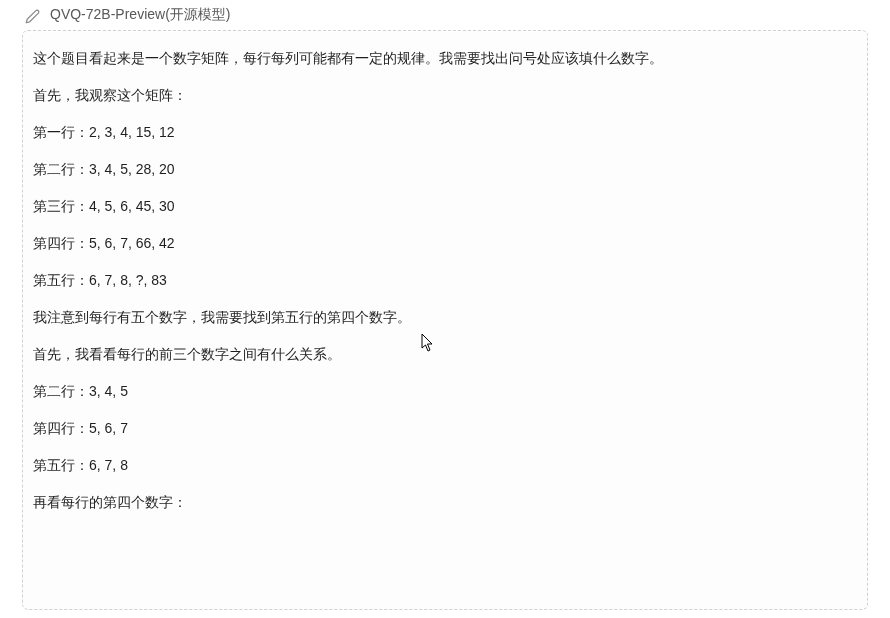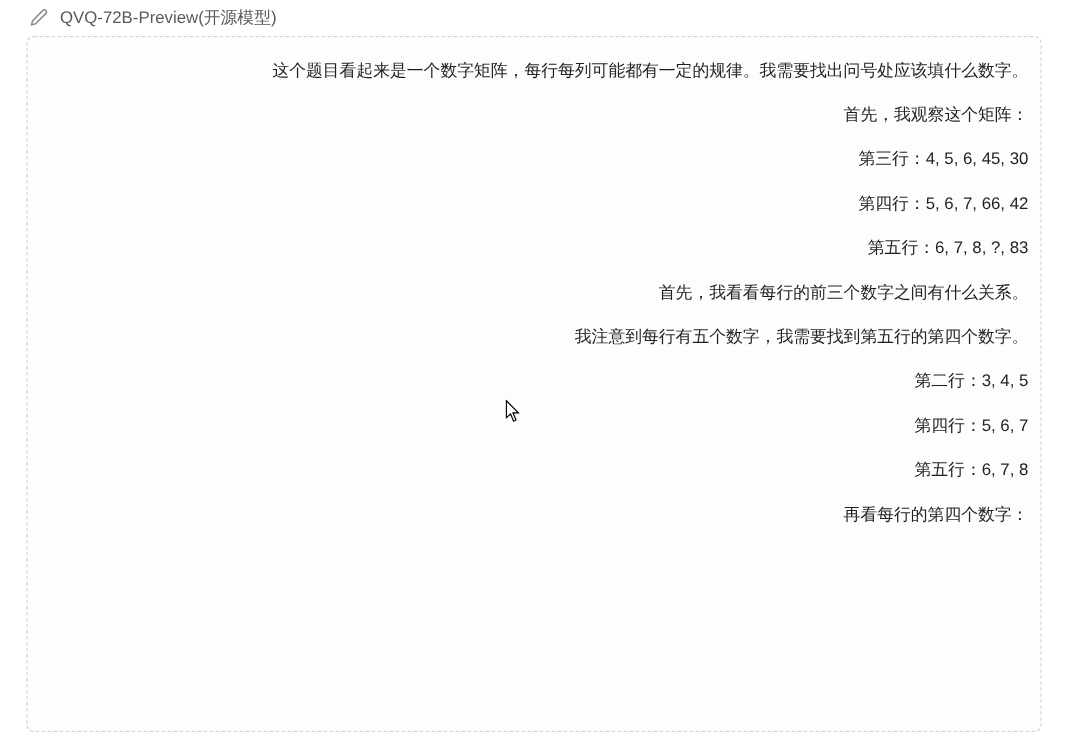--- a/index.html
+++ b/index.html
@@ -10,21 +10,21 @@
     body {
       font-family: -apple-system, BlinkMacSystemFont, "Segoe UI", "PingFang SC", "Microsoft YaHei", sans-serif;
       background: #ffffff;
       width: 890px;
       height: 618px;
       overflow: hidden;
       position: relative;
     }
     .header {
       display: flex;
-      align-items: flex-start;
+      align-items: flex-end;
       padding: 6px 24px;
       gap: 10px;
     }
     .edit-icon {
       width: 16px;
       height: 16px;
       color: #8a8a8a;
       display: flex;
       align-items: center;
       justify-content: center;
@@ -49,21 +49,20 @@
       height: 580px;
       overflow: hidden;
     }
     .content-text {
       font-size: 14px;
       line-height: 1.5;
       color: #1f1f1f;
     }
     .content-text p {
       margin-bottom: 16px;
-      text-align: right;
     }
     .cursor {
       position: absolute;
       left: 421px;
       top: 333px;
       width: 14px;
       height: 20px;
       pointer-events: none;
       z-index: 1000;
     }
@@ -82,25 +81,27 @@
     </svg>
   </span>
   <span class="model-title">QVQ-72B-Preview(开源模型)</span>
 </div>
 
 <div class="content-wrapper">
   <div class="content-box">
     <div class="content-text">
       <p>这个题目看起来是一个数字矩阵，每行每列可能都有一定的规律。我需要找出问号处应该填什么数字。</p>
       <p>首先，我观察这个矩阵：</p>
+      <p>第一行：2, 3, 4, 15, 12</p>
+      <p>第二行：3, 4, 5, 28, 20</p>
       <p>第三行：4, 5, 6, 45, 30</p>
       <p>第四行：5, 6, 7, 66, 42</p>
       <p>第五行：6, 7, 8, ?, 83</p>
+      <p>我注意到每行有五个数字，我需要找到第五行的第四个数字。</p>
       <p>首先，我看看每行的前三个数字之间有什么关系。</p>
-      <p>我注意到每行有五个数字，我需要找到第五行的第四个数字。</p>
       <p>第二行：3, 4, 5</p>
       <p>第四行：5, 6, 7</p>
       <p>第五行：6, 7, 8</p>
       <p>再看每行的第四个数字：</p>
     </div>
   </div>
 </div>
 
 <div class="cursor">
   <svg viewBox="0 0 14 20" fill="none">

